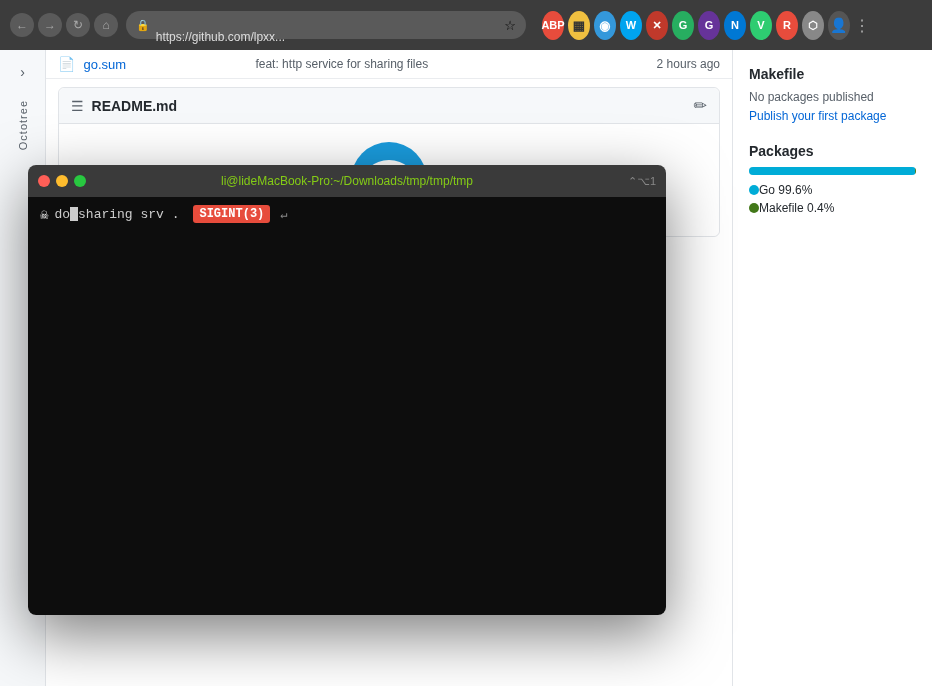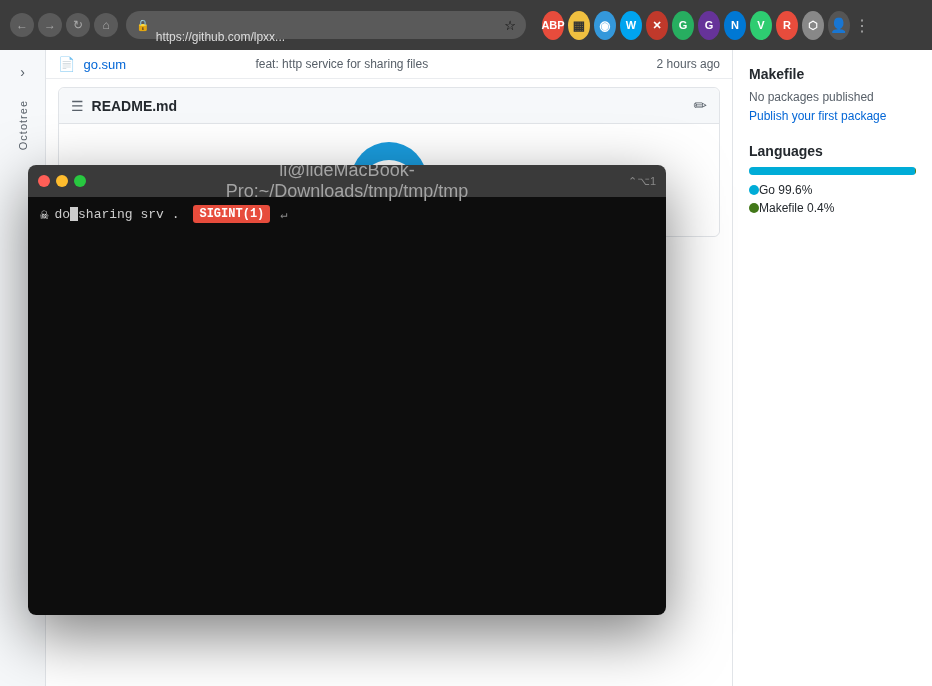--- a/index.html
+++ b/index.html
@@ -308,22 +308,22 @@
       height: 12px;
       border-radius: 50%;
       cursor: pointer;
     }
     .traffic-close { background: #ff5f57; }
     .traffic-minimize { background: #febc2e; }
     .traffic-maximize { background: #28c840; }
     .terminal-title {
       flex: 1;
       text-align: center;
-      color: #a3a3a3;
-      font-size: 18px;
+      color: #84cc16;
+      font-size: 12px;
       position: absolute;
       left: 50%;
       transform: translateX(-50%);
     }
     .terminal-shortcut {
       margin-left: auto;
       color: #888;
       font-size: 11px;
       display: flex;
       align-items: center;
@@ -470,21 +470,21 @@
 
   <div class="right-sidebar">
 
     <div class="sidebar-section">
       <div class="sidebar-section-title">Makefile</div>
       <div class="sidebar-text">No packages published</div>
       <a class="sidebar-link">Publish your first package</a>
     </div>
 
     <div class="sidebar-section">
-      <div class="sidebar-section-title">Languages</div>
+      <div class="sidebar-section-title">Packages</div>
       <div class="lang-bar">
         <div class="lang-go" style="width:99.6%"></div>
         <div class="lang-makefile" style="width:0.4%"></div>
       </div>
       <div class="lang-item">
         <span class="lang-dot lang-dot-go"></span>
         <span class="lang-text">Go 99.6%</span>
       </div>
       <div class="lang-item">
         <span class="lang-dot lang-dot-makefile"></span>
@@ -505,17 +505,17 @@
     <span class="terminal-shortcut">
       <span>⌃⌥1</span>
     </span>
   </div>
   <div class="terminal-body">
     <div class="terminal-prompt-line">
       <span class="terminal-prompt-icon">☠</span>
       <span class="terminal-cursor-text">
         <span>do</span><span class="terminal-cursor"></span><span>sharing srv .</span>
       </span>
-      <span class="sigint-badge">SIGINT(1)</span>
+      <span class="sigint-badge">SIGINT(3)</span>
       <span class="return-icon">↵</span>
     </div>
   </div>
 </div>
 
 </body></html>

